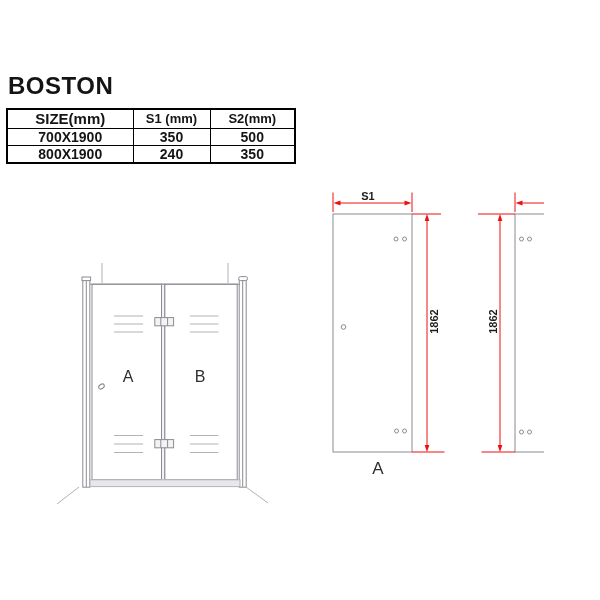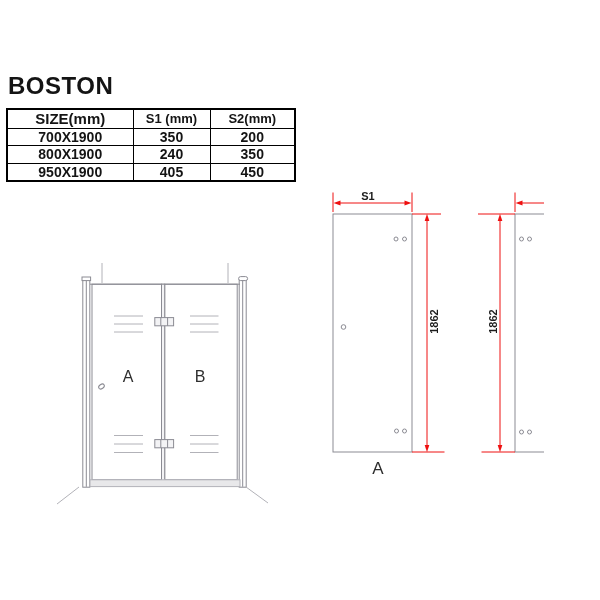--- a/index.html
+++ b/index.html
@@ -60,31 +60,26 @@
       <tr>
         <th>SIZE(mm)</th>
         <th class="col-s">S1 (mm)</th>
         <th class="col-s">S2(mm)</th>
       </tr>
     </thead>
     <tbody>
         <tr>
           <td>700X1900</td>
           <td>350</td>
-          <td>200</td>
+          <td>500</td>
         </tr>
         <tr>
           <td>800X1900</td>
           <td>240</td>
           <td>350</td>
-        </tr>
-        <tr>
-          <td>950X1900</td>
-          <td>405</td>
-          <td>450</td>
         </tr>
       </tbody>
   </table>
 
   <svg id="drawing" viewBox="0 0 600 600" xmlns="http://www.w3.org/2000/svg">
 
     <g>
 
       <line class="ll" x1="102" y1="263" x2="102" y2="283"></line>
       <line class="ll" x1="228" y1="263" x2="228" y2="283"></line>

